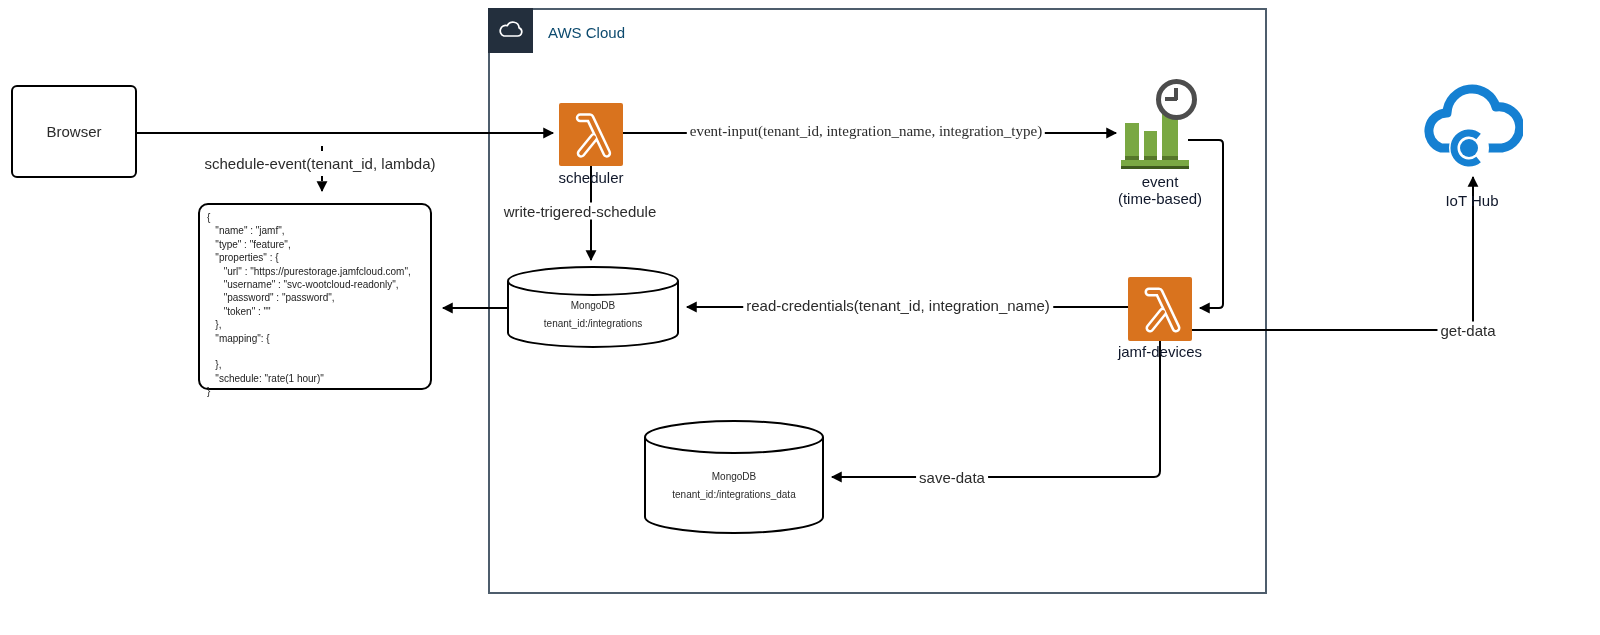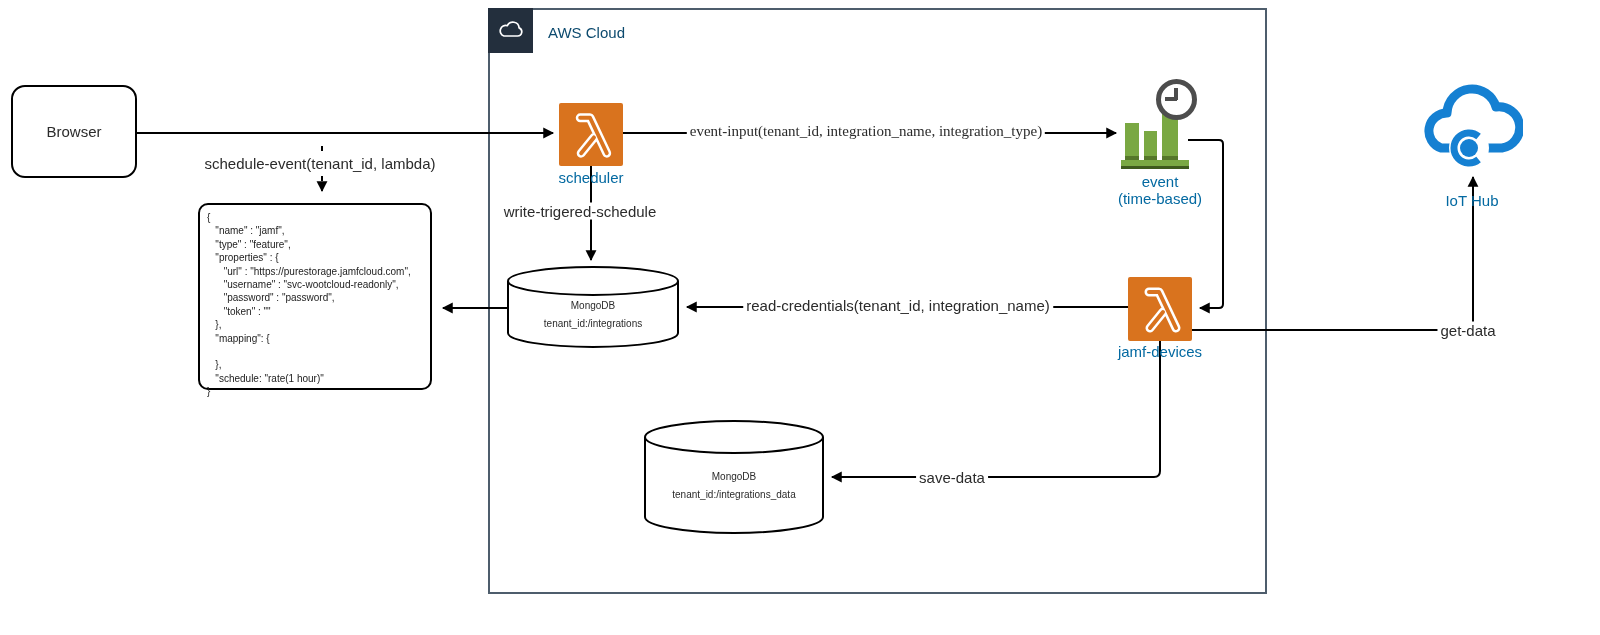--- a/index.html
+++ b/index.html
@@ -10,21 +10,21 @@
   .wires { position:absolute; left:0; top:0; z-index:1; pointer-events:none; }
 
   
   .aws-box { position:absolute; left:488px; top:8px; width:779px; height:586px;
              border:2px solid #4E5D6C; z-index:0; background:transparent; }
   .aws-head { position:absolute; left:-2px; top:-2px; width:45px; height:45px;
               background:#232F3D; display:flex; align-items:center; justify-content:center; }
   .aws-title { position:absolute; left:58px; top:14px; font-size:15px; color:#0c4a6e; white-space:nowrap; }
 
   
-  .rect-node { position:absolute; background:#fff; border:2px solid #000; border-radius:14px;
+  .rect-node { position:absolute; background:#fff; border:2px solid #000; border-radius:6px;
                display:flex; align-items:center; justify-content:center; font-size:15px; z-index:2; }
   .note-box { position:absolute; left:198px; top:203px; width:234px; height:187px;
               background:#fff; border:2px solid #000; border-radius:10px; z-index:2; padding:6px 4px 4px 7px; }
   .note-box pre { font-family:"Liberation Sans", sans-serif; font-size:10px; line-height:13.4px;
                   white-space:pre; color:#222; }
 
   .lambda { position:absolute; width:64px; height:64px; background:#D9731E; border-radius:2px;
             z-index:2; display:flex; align-items:center; justify-content:center; }
 
   
@@ -37,21 +37,21 @@
 
   .cyl { position:absolute; z-index:2; }
   .cyl-label { position:absolute; z-index:3; text-align:center; font-size:10px; line-height:18px;
                white-space:nowrap; transform:translateX(-50%); }
 
   
   .elabel { position:absolute; transform:translate(-50%,-50%); background:#fff; padding:0 3px;
             font-size:15px; white-space:nowrap; z-index:3; color:#2b2b2b; }
   
   .nlabel { position:absolute; transform:translate(-50%,-50%); font-size:15px; white-space:nowrap;
-            z-index:3; color:#0369a1; background:transparent; }
+            z-index:3; color:#0f172a; background:transparent; }
 
   .iot-svg { position:absolute; left:1417px; top:78px; z-index:2; }
 </style>
 </head>
 <body>
 
 <div id="canvas">
 
   <svg class="wires" width="1600" height="635">
     <defs>

